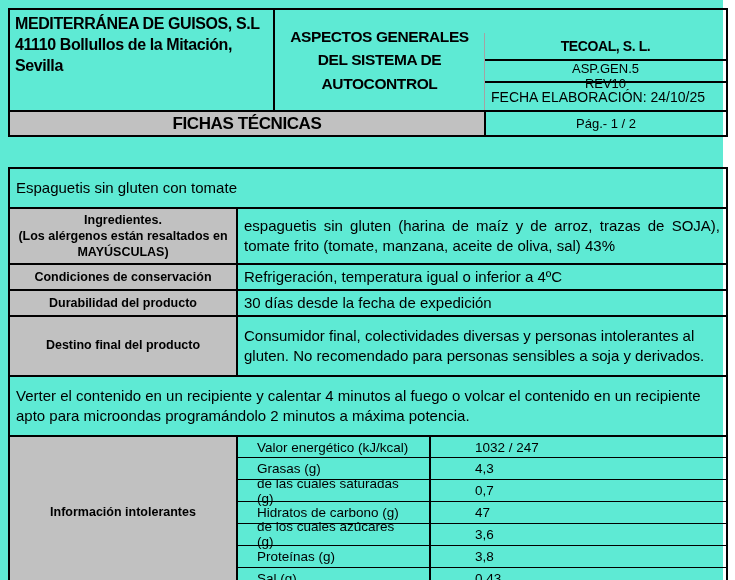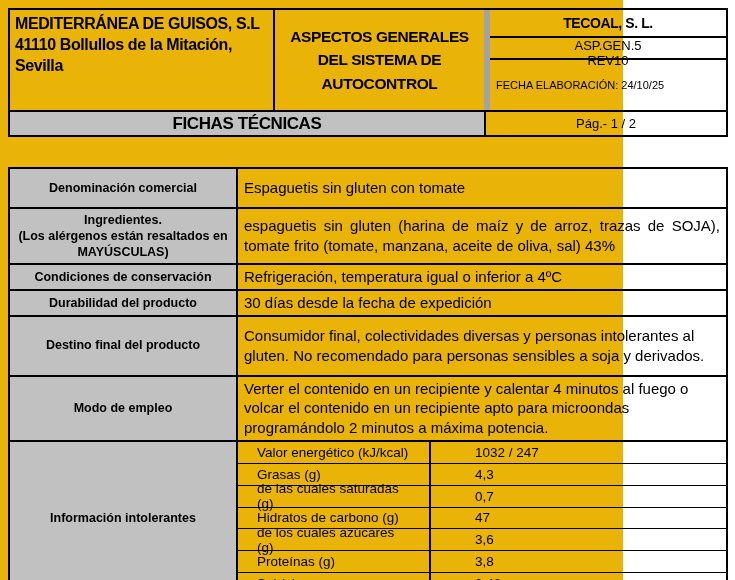--- a/index.html
+++ b/index.html
@@ -1,38 +1,38 @@
 <!DOCTYPE html>
 <html><head>
 <meta charset="utf-8">
 <style>
   * { margin:0; padding:0; box-sizing:border-box; }
   html,body { background:#ffffff; }
   body { width:735px; height:580px; font-family:"Liberation Sans", sans-serif; color:#000; }
-  .page { position:relative; width:623px; height:580px; background:#eab308; }
+  .page { position:relative; width:723px; height:580px; background:#5eead4; }
 
   
   .hdr { position:absolute; left:8px; top:8px; width:720px; height:129px;
          border:2px solid #000; display:grid;
          grid-template-columns:263px 211px 1fr;
          grid-template-rows:100px 25px; }
   .condensed { font-weight:bold; letter-spacing:-0.4px; }
   .hdr-company { grid-column:1; grid-row:1; padding:3px 5px 0 5px;
                  font-size:16px; line-height:1.32; }
   .hdr-title   { grid-column:2; grid-row:1; border-left:2px solid #000;
                  display:flex; flex-direction:column; justify-content:center; align-items:center;
                  font-size:15.5px; line-height:1.5; text-align:right; }
-  .hdr-right   { grid-column:3; grid-row:1; border-left:6px solid #a3a3a3;
-                 display:flex; flex-direction:column; }
+  .hdr-right   { grid-column:3; grid-row:1; border-left:1px solid #a3a3a3;
+                 display:flex; flex-direction:column;margin-top:23px; }
   .hdr-org     { height:26px; display:flex; align-items:center; justify-content:center;
                  font-size:14px; }
   .hdr-coderow { height:22px; border-top:2px solid #000; display:flex; align-items:center;
                  justify-content:space-between; padding:0 6px; font-size:13px;flex-direction:column; }
   .hdr-fecha   { flex:1; border-top:2px solid #000; display:flex; align-items:center;
-                 padding-left:6px; font-size:11px; }
+                 padding-left:6px; font-size:14px; }
   .hdr-banner  { grid-column:1 / 3; grid-row:2; border-top:2px solid #000;
                  background:#c1c1c1; display:flex; align-items:center; justify-content:center;
                  font-size:17px; }
   .hdr-page    { grid-column:3; grid-row:2; border-top:2px solid #000; border-left:2px solid #000;
                  display:flex; align-items:center; justify-content:center; font-size:13px; }
 
   
   .main { position:absolute; left:8px; top:167px; width:720px;
           border:2px solid #000; }
   .row  { display:flex; }
@@ -82,21 +82,20 @@
       <div class="hdr-fecha">FECHA ELABORACIÓN: 24/10/25</div>
     </div>
 
     <div class="hdr-banner condensed">FICHAS TÉCNICAS</div>
     <div class="hdr-page">Pág.- 1 / 2</div>
   </div>
 
   <div class="main">
 
     <div class="row h38">
-      <div class="lbl">Denominación comercial</div>
       <div class="val">Espaguetis sin gluten con tomate</div>
     </div>
 
     <div class="row h56">
       <div class="lbl">
         <div>Ingredientes.</div>
         <div>(Los alérgenos están resaltados en MAYÚSCULAS)</div>
       </div>
       <div class="val justify">espaguetis sin gluten (harina de maíz y de arroz, trazas de SOJA), tomate frito (tomate, manzana, aceite de oliva, sal) 43%</div>
     </div>
@@ -110,21 +109,20 @@
       <div class="lbl">Durabilidad del producto</div>
       <div class="val">30 días desde la fecha de expedición</div>
     </div>
 
     <div class="row h60">
       <div class="lbl">Destino final del producto</div>
       <div class="val">Consumidor final, colectividades diversas y personas intolerantes al gluten. No recomendado para personas sensibles a soja y derivados.</div>
     </div>
 
     <div class="row h60">
-      <div class="lbl">Modo de empleo</div>
       <div class="val">Verter el contenido en un recipiente y calentar 4 minutos al fuego o volcar el contenido en un recipiente apto para microondas programándolo 2 minutos a máxima potencia.</div>
     </div>
 
     <div class="row" style="min-height:132px">
       <div class="lbl">Información intolerantes</div>
       <div class="nutri-right">
         <div class="nrow">
           <div class="nname">Valor energético (kJ/kcal)</div>
           <div class="nval">1032 / 247</div>
         </div>

